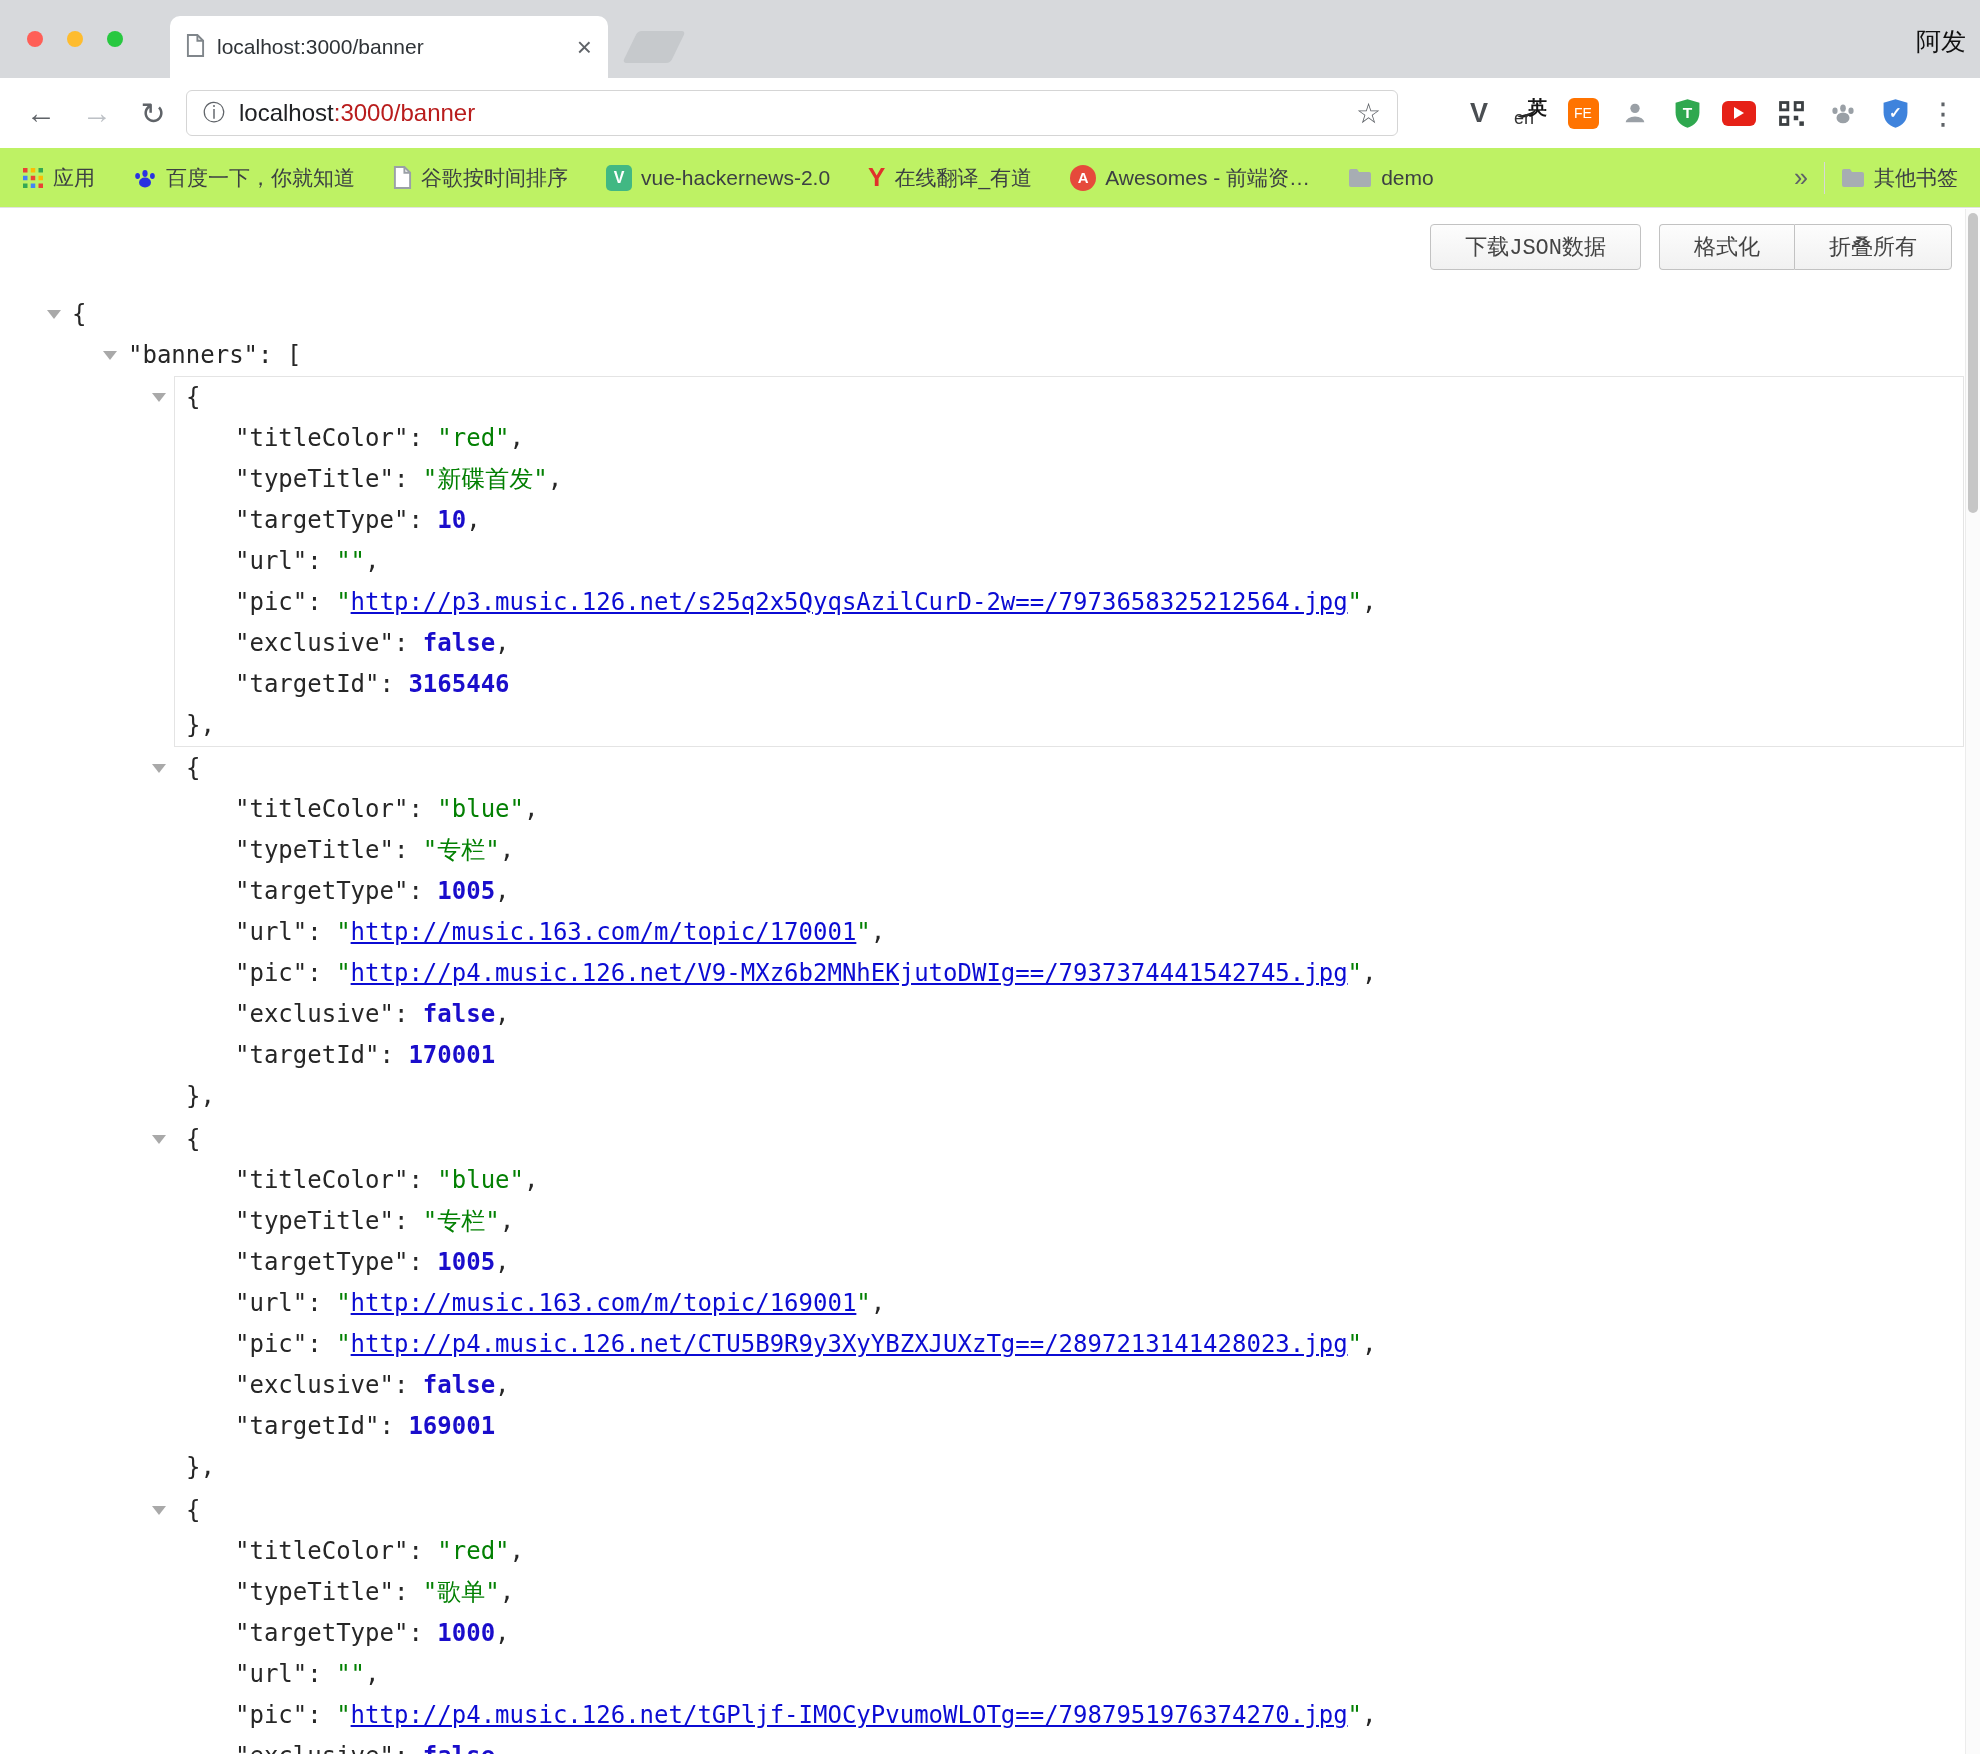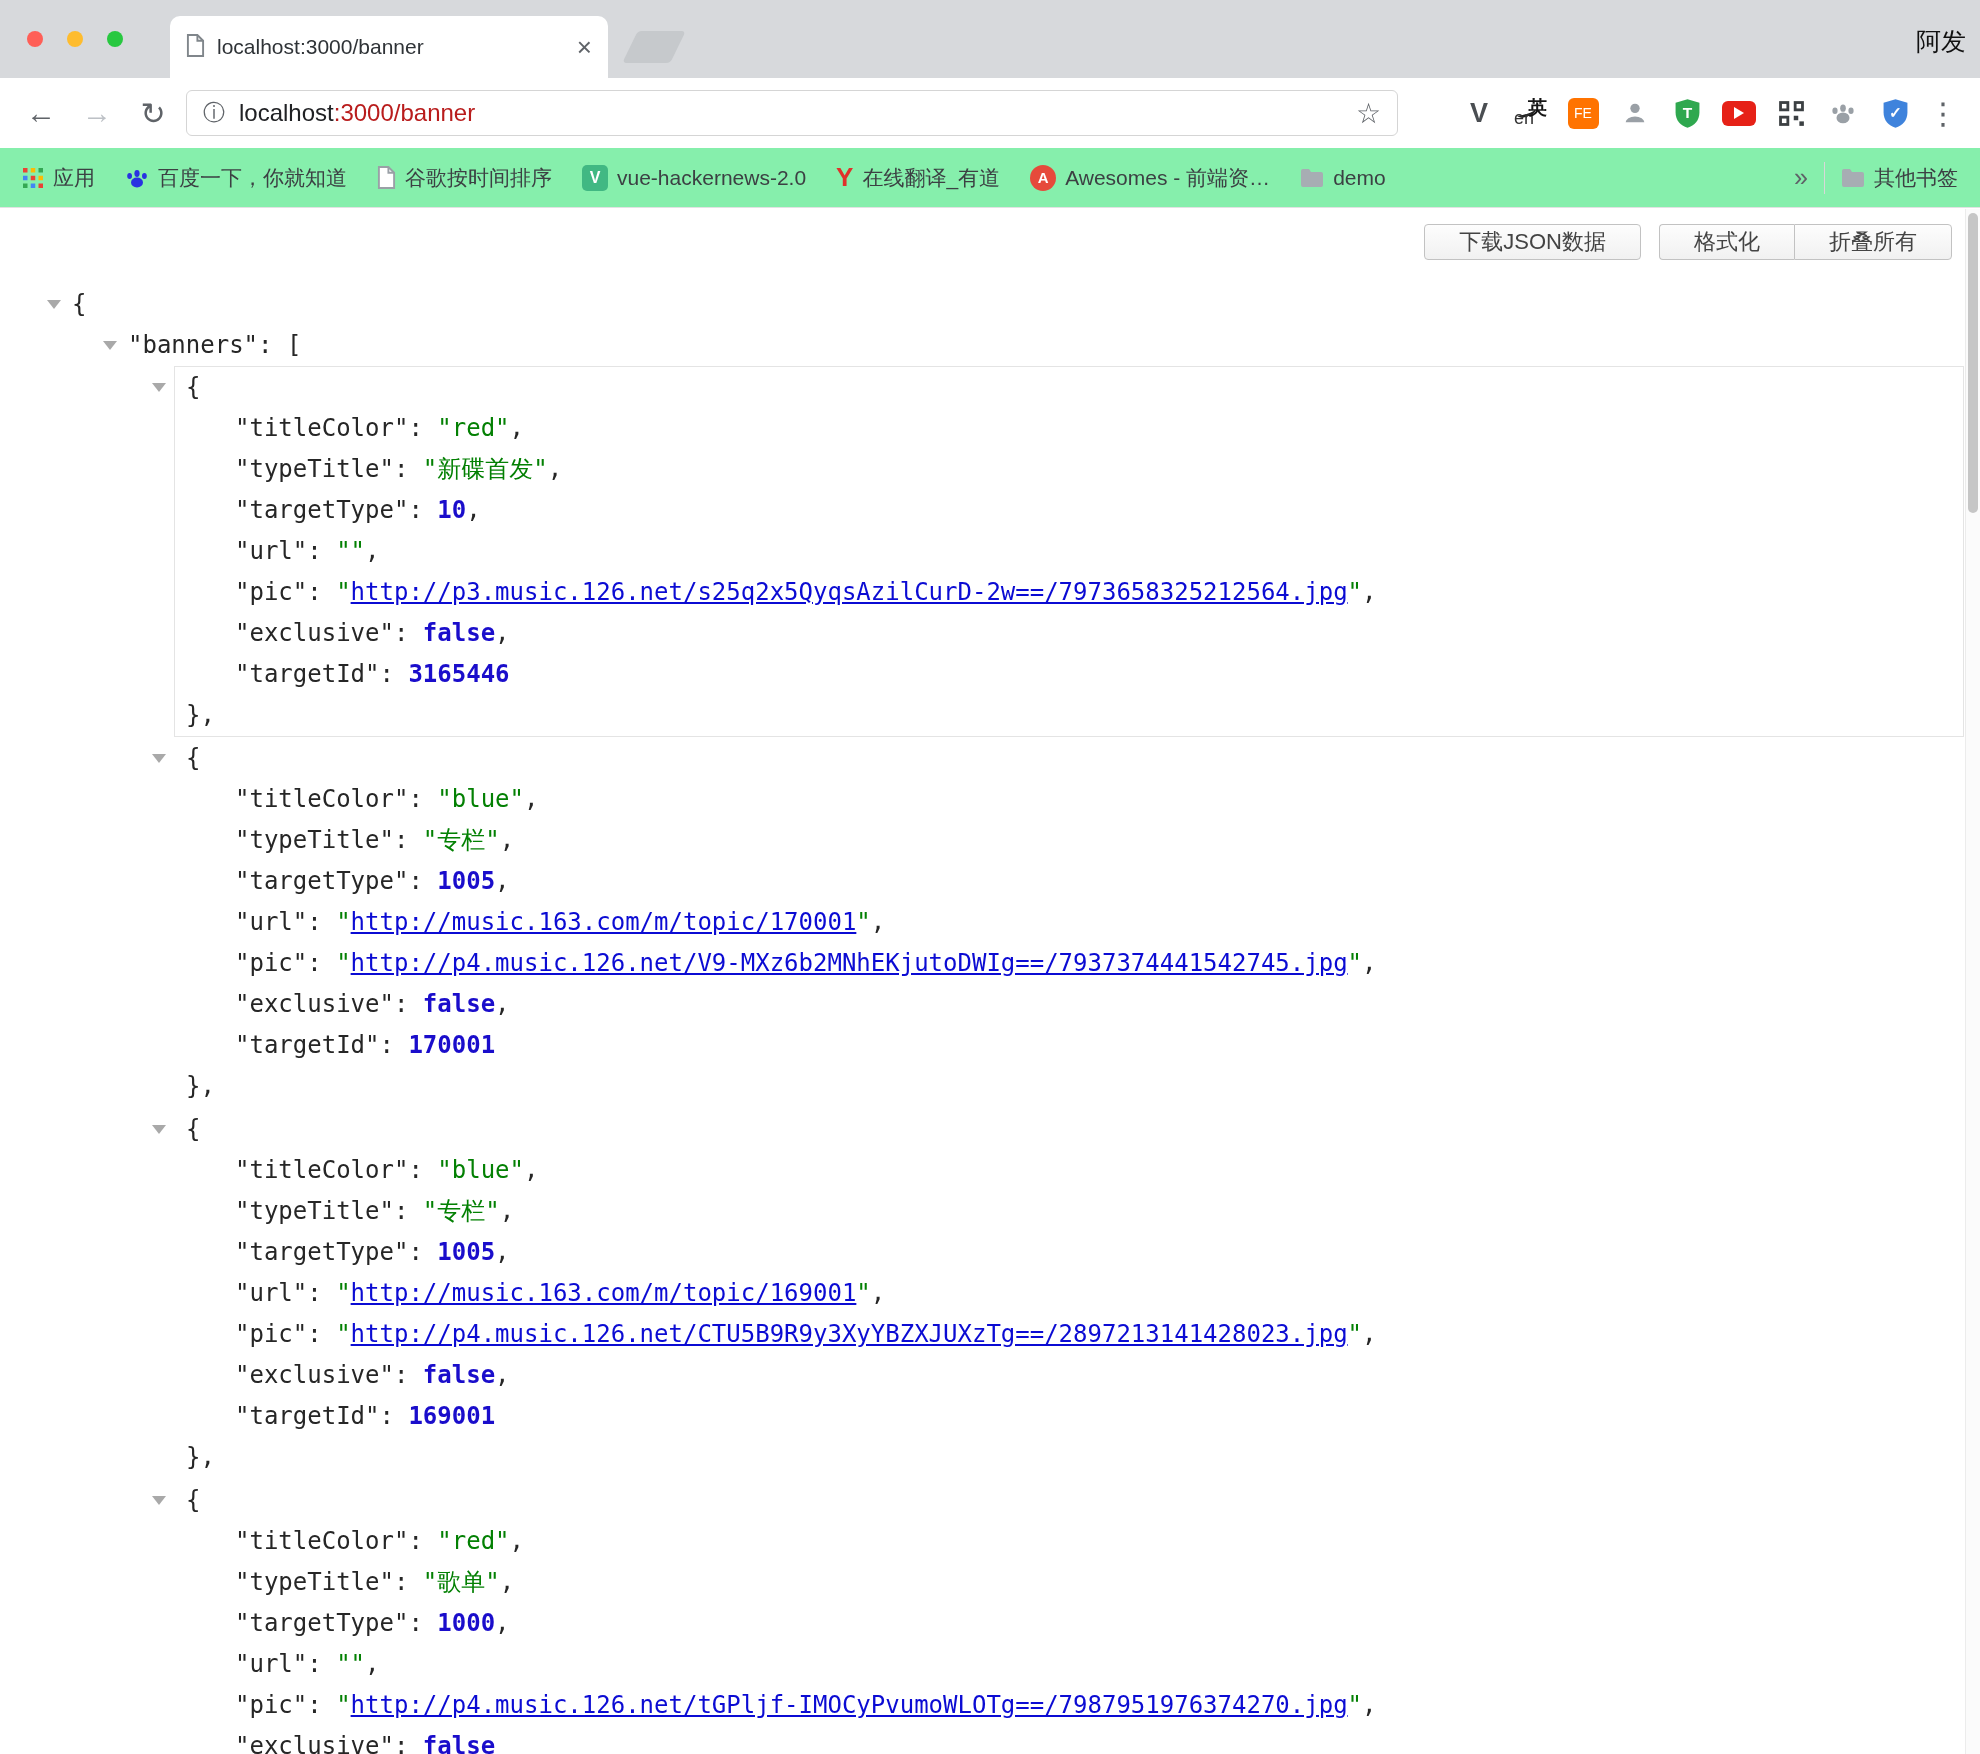--- a/index.html
+++ b/index.html
@@ -43,37 +43,37 @@
              border-bottom:3px solid #222; border-radius:0 0 50% 50%; transform:rotate(-18deg); }
   .fe { width:31px; height:31px; background:#ff7300; border-radius:6px; color:#fff; font-weight:normal;
         font-size:14px; display:flex; align-items:center; justify-content:center; }
   .yt { width:34px; height:25px; background:#e62117; border-radius:6px; display:flex;
         align-items:center; justify-content:center; }
   .yt::after { content:""; border-left:10px solid #fff; border-top:6px solid transparent;
                border-bottom:6px solid transparent; }
   .menu { font-size:30px; color:#5f6368; background:none; border:none; cursor:pointer; }
 
   
-  .bookbar { height:60px; background:#86efac; display:flex; align-items:center; padding:0 22px;
-             gap:30px; border-bottom:1px solid #e2e2e2; }
+  .bookbar { height:60px; background:#bef264; display:flex; align-items:center; padding:0 22px;
+             gap:38px; border-bottom:1px solid #e2e2e2; }
   .bm { display:flex; align-items:center; gap:9px; cursor:pointer; white-space:nowrap; }
   .bm-label { font-size:21px; color:#3c4043; }
   .bm-right { margin-left:auto; display:flex; align-items:center; gap:16px; }
   .chevron { font-size:25px; color:#5f6368; cursor:pointer; }
   .bar-divider { width:1px; height:32px; background:#d8d8d8; }
   .vueic { width:26px; height:26px; background:#41b883; border-radius:5px; color:#fff;
            font-weight:bold; font-size:16px; display:flex; align-items:center; justify-content:center; }
   .ydic  { font-size:26px; font-weight:bold; color:#e0312b; }
   .awic  { width:26px; height:26px; background:#e64a3b; border-radius:50%; color:#fff;
            font-weight:bold; font-size:15px; display:flex; align-items:center; justify-content:center; }
 
   
   .content { position:relative; background:#fff; }
   .actions { display:flex; justify-content:flex-end; gap:18px; margin:16px 28px 0 0; }
-  .btn { height:36px; padding:0 34px; font-size:22px; color:#444; font-family:Liberation Sans, sans-serif;
+  .btn { height:46px; padding:0 34px; font-size:22px; color:#444; font-family:Liberation Mono, monospace;
          background:linear-gradient(#fdfdfd,#f1f1f1); border:1px solid #c2c2c2; border-radius:4px;
          cursor:pointer; }
   .btn-group { display:flex; }
   .btn-group .btn:first-child { border-radius:4px 0 0 4px; border-right:none; }
   .btn-group .btn:last-child  { border-radius:0 4px 4px 0; }
 
   
   .json-tree { margin-top:24px; padding-left:47px;
                font-family:"DejaVu Sans Mono","DejaVu Sans", monospace;
                font-size:24px; color:#2b2b2b; }

